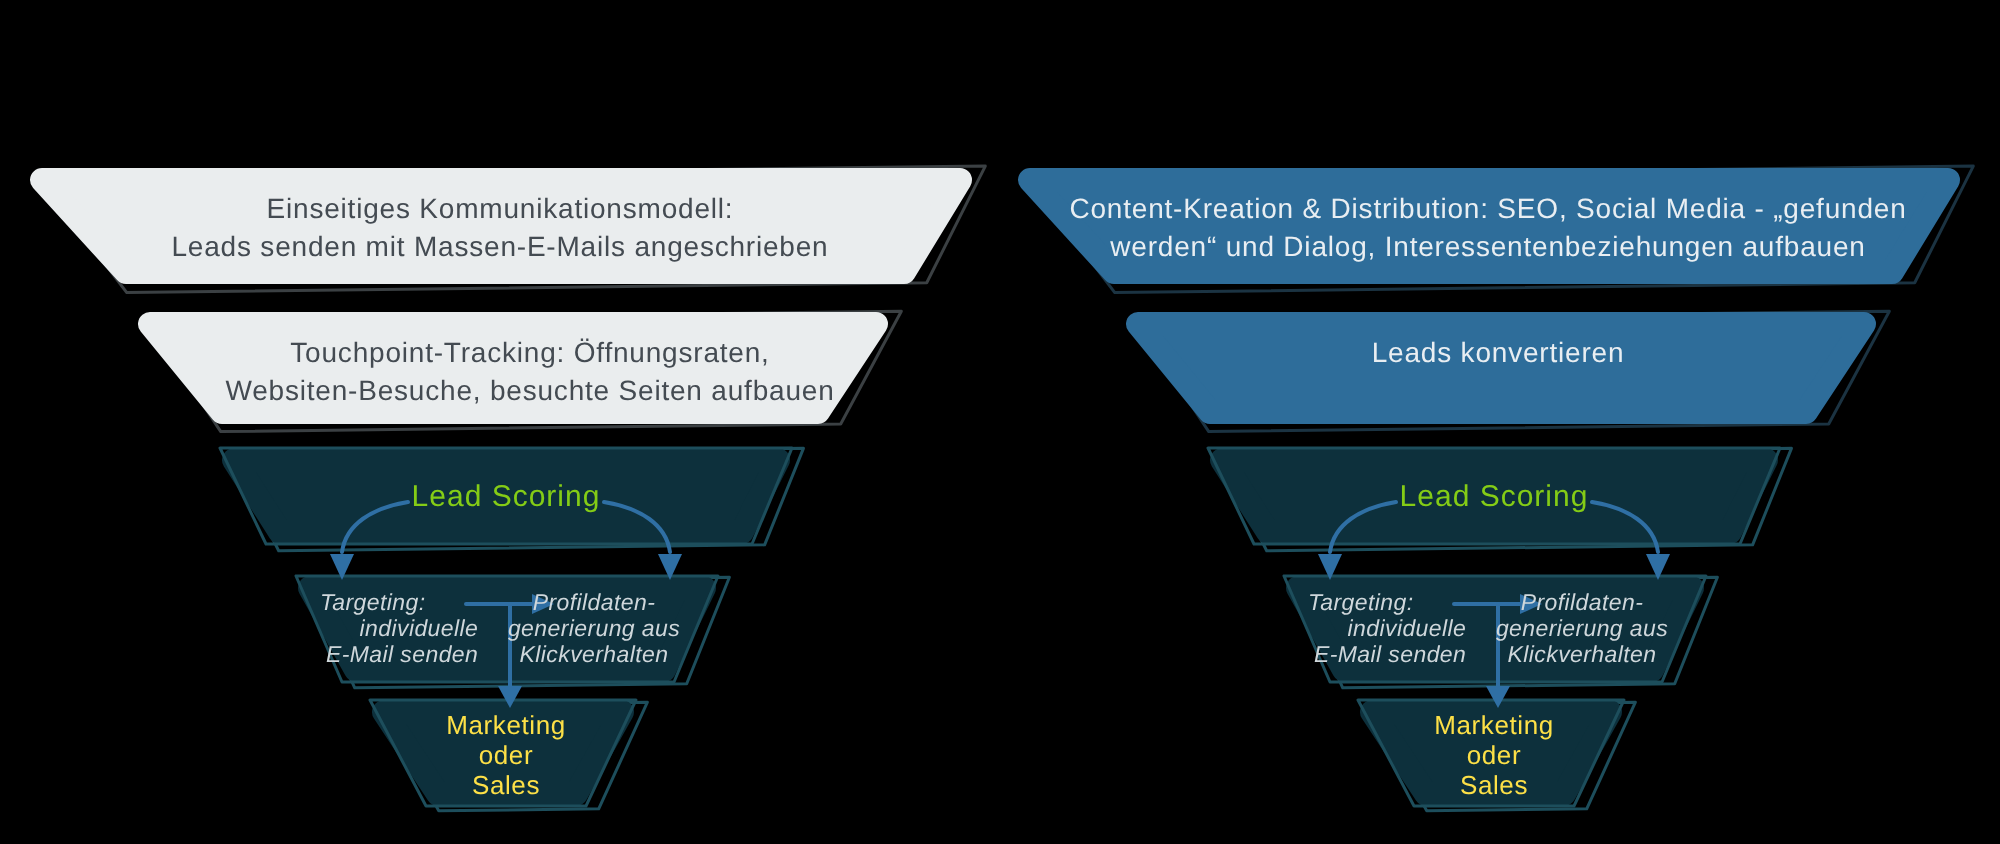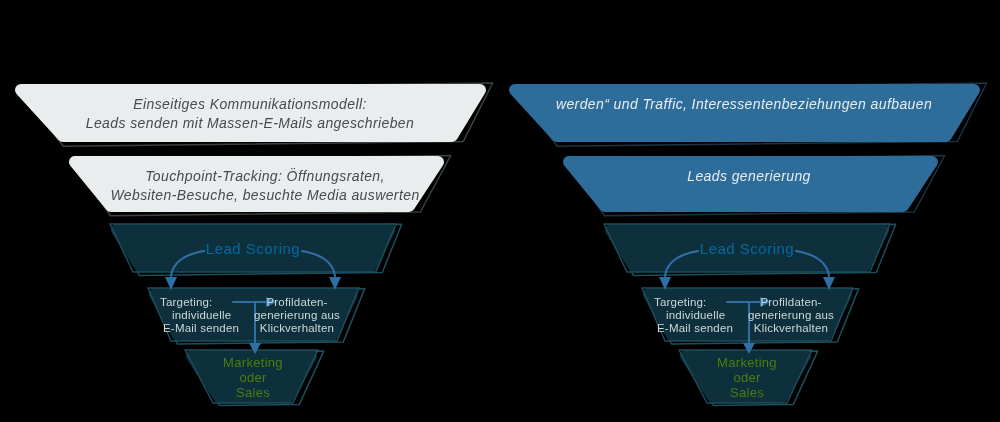--- a/index.html
+++ b/index.html
@@ -20,30 +20,30 @@
   .dup-blue{stroke:#1b3342;}
   .dup-dark{stroke:#1d4e5c;}
   .arrow-line{fill:none;stroke:#2f6fa4;stroke-width:2;stroke-linecap:round;}
   .arrow-head{fill:#2f6fa4;stroke:none;}
 
   
   .label{position:absolute;text-align:center;letter-spacing:.4px;}
   .label > div{white-space:nowrap;}
   .t-gray{color:#444b52;}
   .t-blue{color:#e9eef2;}
-  .t-dark{color:#0369a1;}
-  .lvl12{font-size:14px;line-height:19px;width:450px;font-style:italic;}
+  .t-dark{color:#84cc16;}
+  .lvl12{font-size:14px;line-height:19px;width:450px;}
   .lvl2w{width:360px;}
   .lvl3{font-size:15px;line-height:16px;width:272px;letter-spacing:.5px;}
-  .lvl4{font-size:11.5px;line-height:13px;letter-spacing:.2px;color:#cfd7db;}
+  .lvl4{font-size:11.5px;line-height:13px;letter-spacing:.2px;color:#cfd7db;font-style:italic;}
   .lvl4-left{text-align:left;}
-  .lvl4-left > div:nth-child(2){margin-left:12px;}
+  .lvl4-left > div:nth-child(2){margin-left:0;text-align:right;}
   .lvl4-left > div:nth-child(3){margin-left:3px;}
   .lvl4-right{width:92px;}
-  .lvl5{font-size:13px;line-height:15px;width:114px;letter-spacing:.3px;color:#4d7c0f;}
+  .lvl5{font-size:13px;line-height:15px;width:114px;letter-spacing:.3px;color:#fde047;}
 </style>
 </head>
 <body>
 
 <div class="canvas">
 
   <svg width="1000" height="422" viewBox="0 0 1000 422">
     <defs>
 
       <g id="lower-levels">
@@ -95,21 +95,21 @@
     </g>
   </svg>
 
   <div class="label lvl12 t-gray" style="left:25px;top:95px;">
     <div>Einseitiges Kommunikationsmodell:</div>
     <div>Leads senden mit Massen-E-Mails angeschrieben</div>
   </div>
 
   <div class="label lvl12 lvl2w t-gray" style="left:85px;top:167px;">
     <div>Touchpoint-Tracking: Öffnungsraten,</div>
-    <div>Websiten-Besuche, besuchte Media auswerten</div>
+    <div>Websiten-Besuche, besuchte Seiten aufbauen</div>
   </div>
 
   <div class="label lvl3 t-dark" style="left:117px;top:241px;">
     <div>Lead Scoring</div>
   </div>
 
   <div class="label lvl4 lvl4-left" style="left:160px;top:296px;">
     <div>Targeting:</div>
     <div>individuelle</div>
     <div>E-Mail senden</div>
@@ -121,25 +121,26 @@
     <div>Klickverhalten</div>
   </div>
 
   <div class="label lvl5" style="left:196px;top:355px;">
     <div>Marketing</div>
     <div>oder</div>
     <div>Sales</div>
   </div>
 
   <div class="label lvl12 t-blue" style="left:519px;top:95px;">
-    <div>werden“ und Traffic, Interessentenbeziehungen aufbauen</div>
+    <div>Content-Kreation &amp; Distribution: SEO, Social Media - „gefunden</div>
+    <div>werden“ und Dialog, Interessentenbeziehungen aufbauen</div>
   </div>
 
   <div class="label lvl12 lvl2w t-blue" style="left:569px;top:167px;">
-    <div>Leads generierung</div>
+    <div>Leads konvertieren</div>
   </div>
 
   <div class="label lvl3 t-dark" style="left:611px;top:241px;">
     <div>Lead Scoring</div>
   </div>
 
   <div class="label lvl4 lvl4-left" style="left:654px;top:296px;">
     <div>Targeting:</div>
     <div>individuelle</div>
     <div>E-Mail senden</div>

